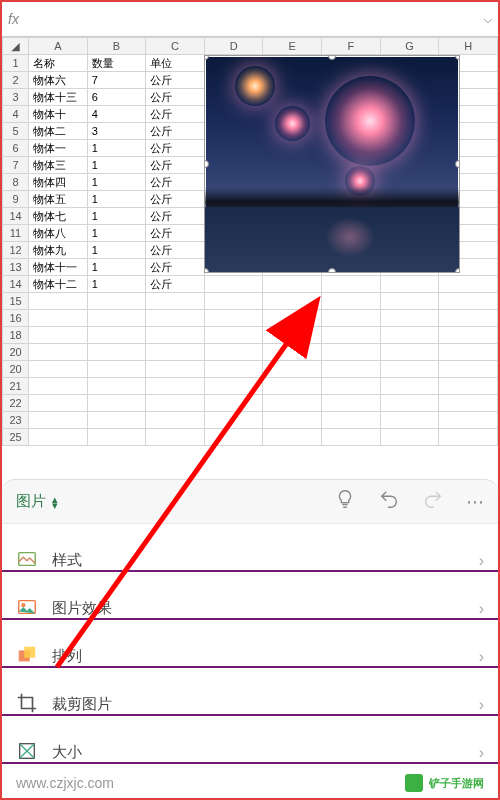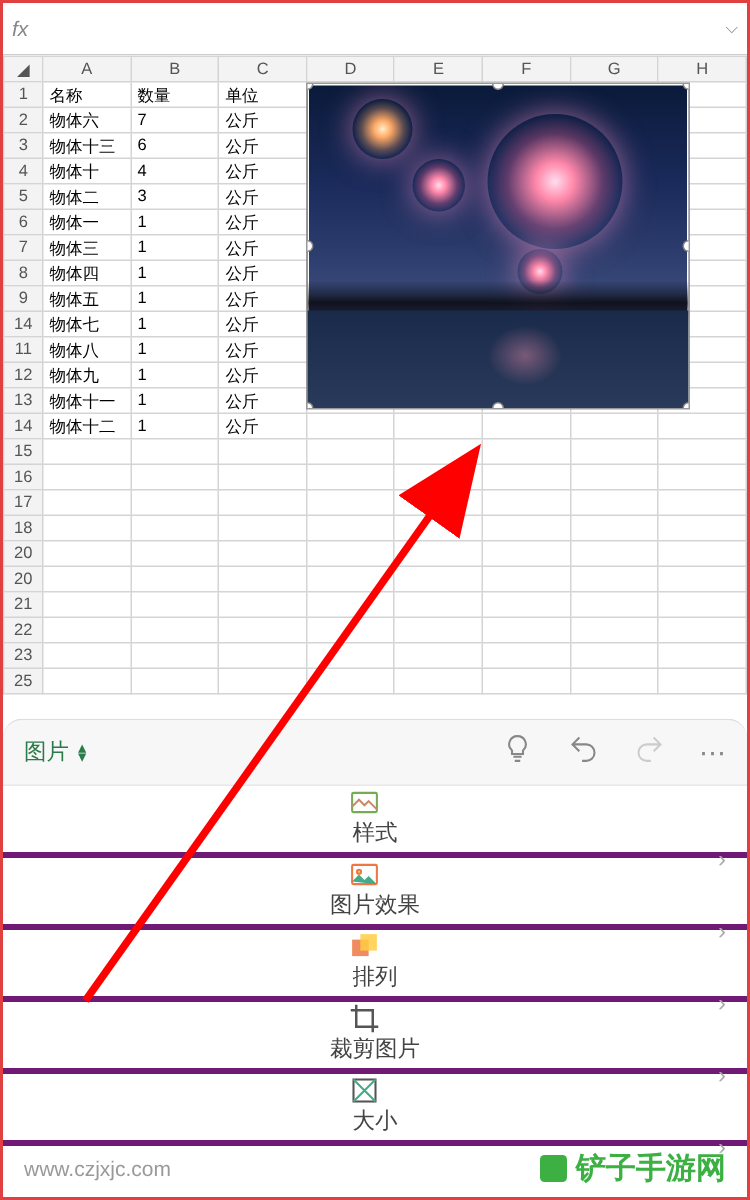--- a/index.html
+++ b/index.html
@@ -190,25 +190,24 @@
       color: #888;
     }
     .panel-header-right .ico { font-size: 18px; }
     .ico.disabled { color: #ccc; }
 
     .panel-list {
       background: #fff;
     }
     .panel-item {
       display: flex;
-      align-items: center;
+      align-items: flex-end;
       height: 48px;
       padding: 0 14px;
-      border-bottom: 4px solid #701a75;
-      flex-direction: column;
+      border-bottom: 2px solid #701a75;
     }
     .panel-item .item-icon {
       width: 22px;
       height: 22px;
       margin-right: 14px;
       display: flex;
       align-items: center;
       justify-content: center;
     }
     .panel-item .item-label {
@@ -239,21 +238,21 @@
       display: flex;
       align-items: center;
       gap: 6px;
     }
     .wm-logo {
       width: 18px; height: 18px;
       background: #3cb043;
       border-radius: 3px;
     }
     .wm-text {
-      font-size: 20px;
+      font-size: 11px;
       font-weight: bold;
       color: #3cb043;
       text-shadow: 0 0 3px #fff;
     }
     .wm-url {
       font-size: 14px;
       color: #999;
     }
   </style>
 </head>
@@ -441,31 +440,20 @@
           <td></td>
           <td></td>
           <td></td>
           <td></td>
           <td></td>
           <td></td>
           <td></td>
         </tr>
         <tr>
           <th>16</th>
-          <td></td>
-          <td></td>
-          <td></td>
-          <td></td>
-          <td></td>
-          <td></td>
-          <td></td>
-          <td></td>
-        </tr>
-        <tr>
-          <th>17</th>
           <td></td>
           <td></td>
           <td></td>
           <td></td>
           <td></td>
           <td></td>
           <td></td>
           <td></td>
         </tr>
         <tr>

